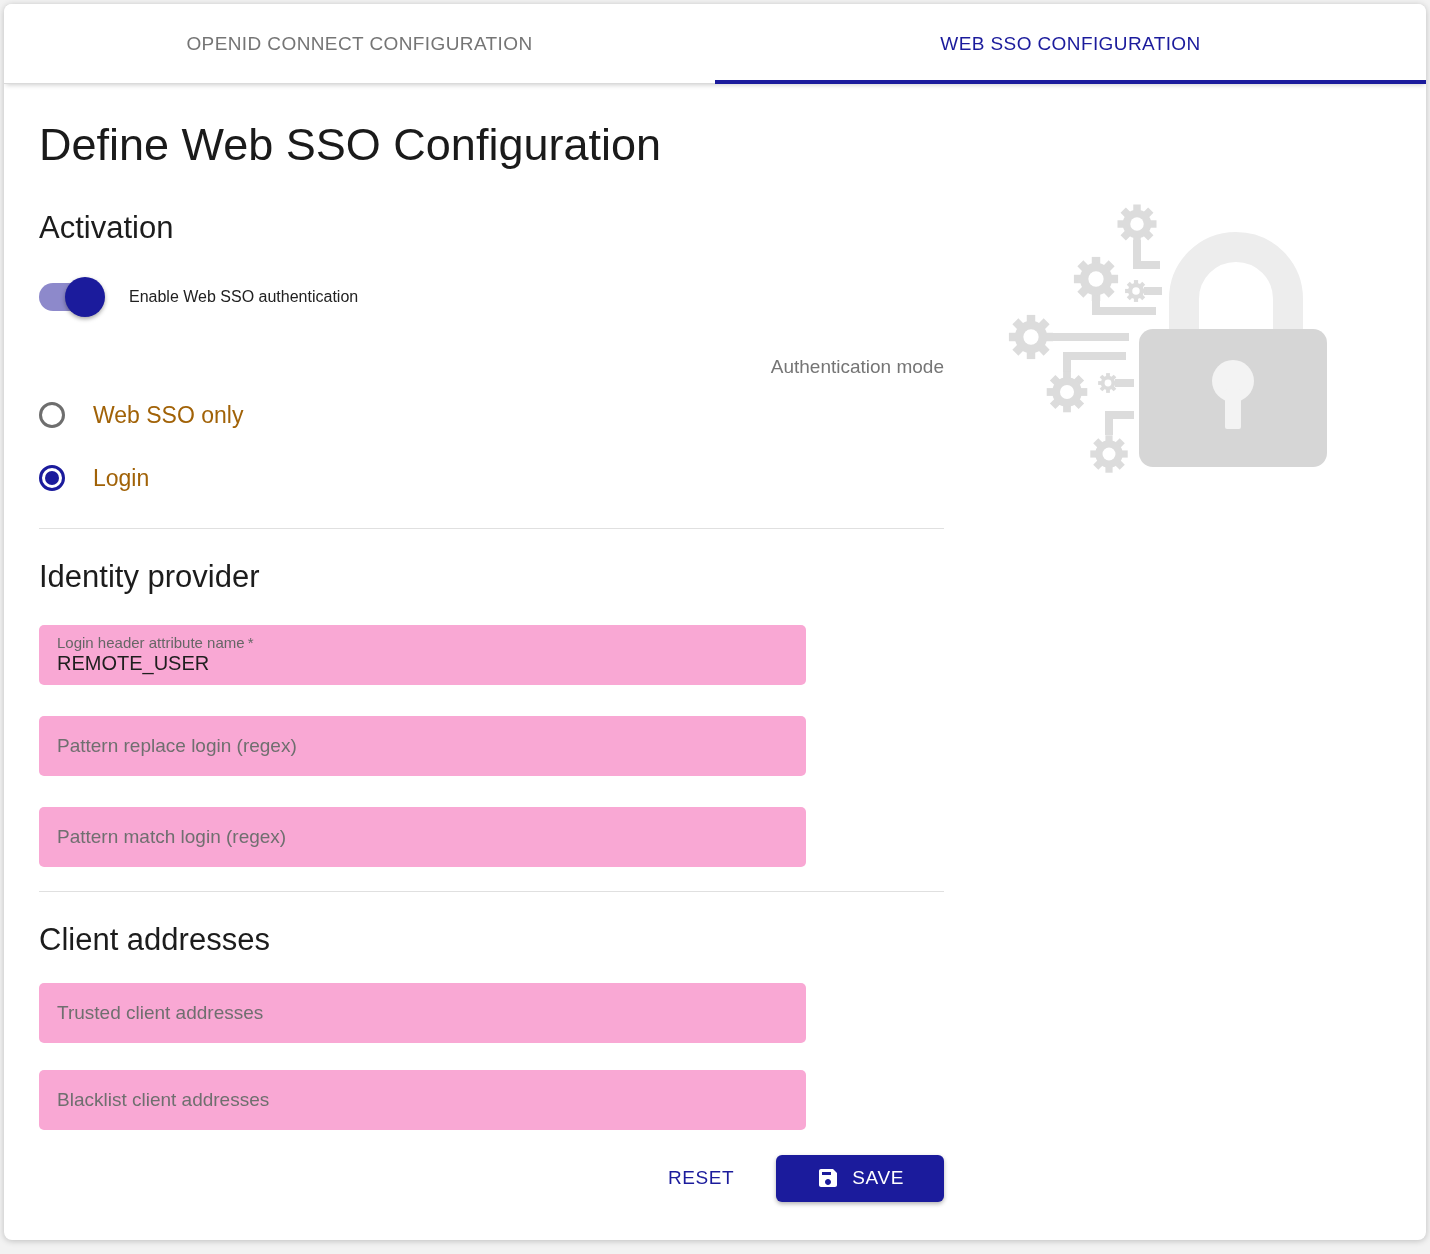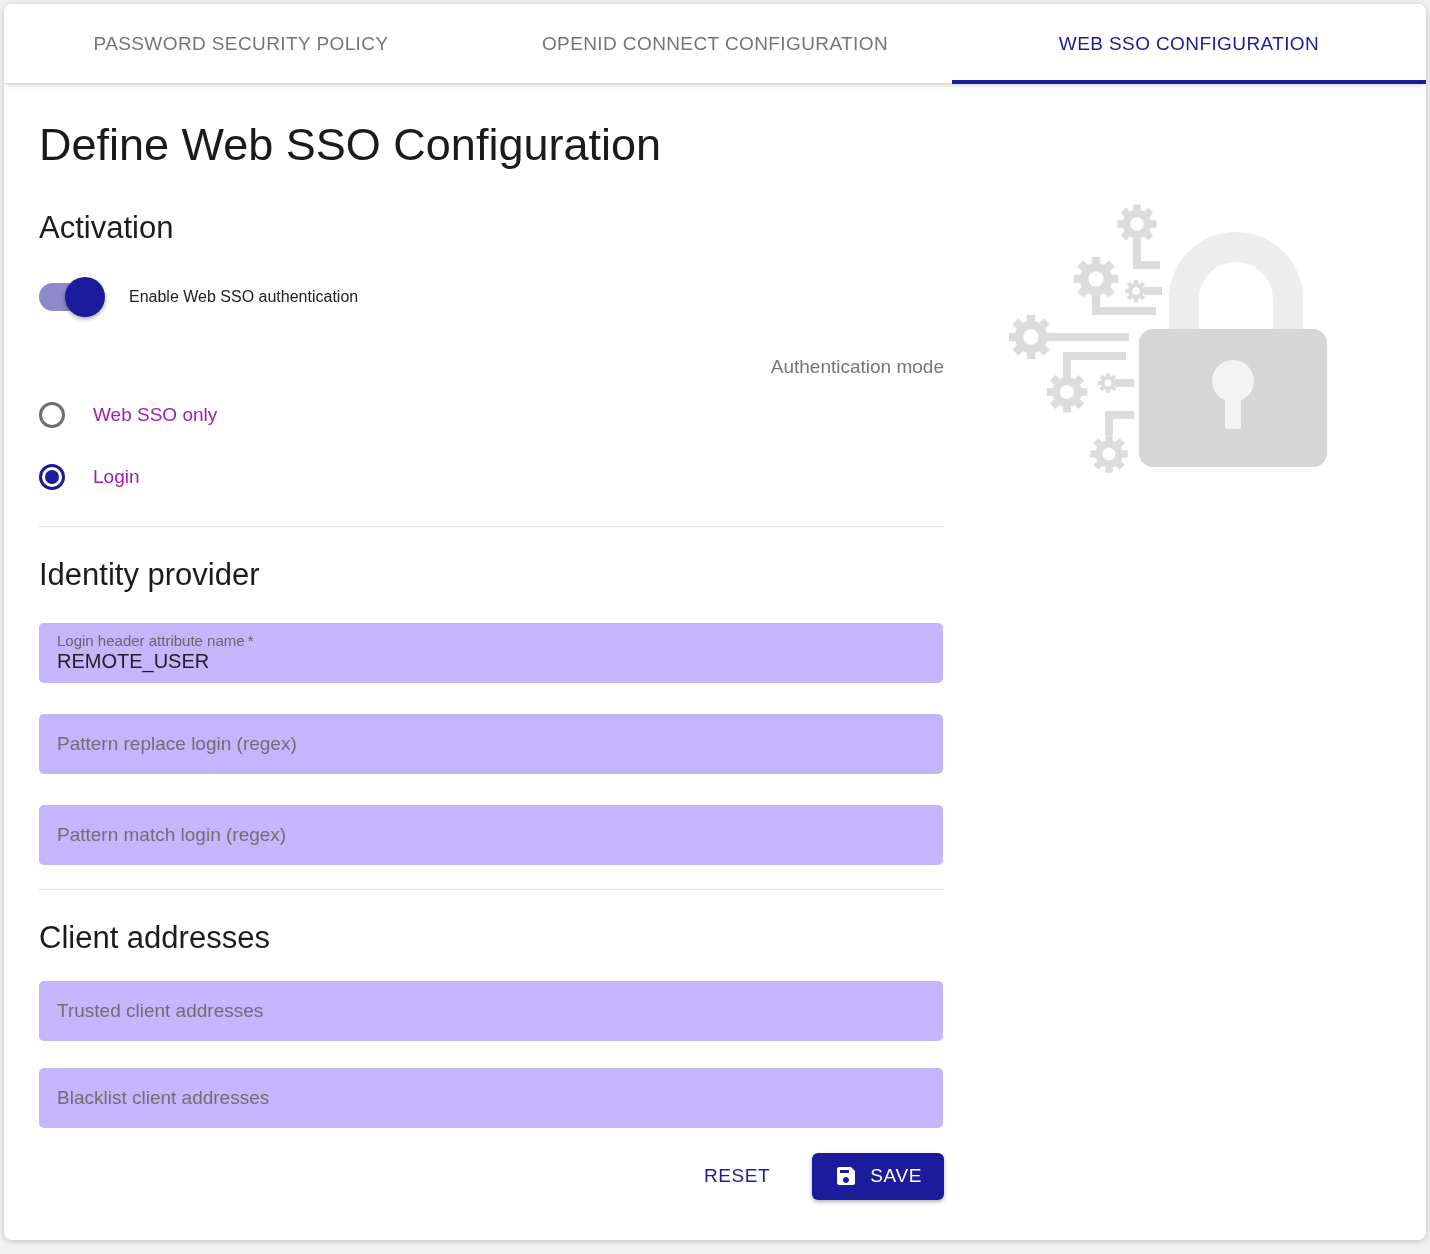--- a/index.html
+++ b/index.html
@@ -77,28 +77,28 @@
     width:26px; height:26px; border-radius:50%;
     border:3px solid #6e6e6e; margin-right:28px;
     position:relative; flex:none; background:#fff;
   }
   .radio.selected { border-color:#1b1b9c; }
   .radio.selected::after {
     content:""; position:absolute; left:50%; top:50%;
     width:14px; height:14px; border-radius:50%;
     background:#1b1b9c; transform:translate(-50%,-50%);
   }
-  .radio-label { font-size:19px; color:#a21caf; }
+  .radio-label { font-size:23px; color:#a16207; }
   .divider { width:905px; height:1px; background:#e0e0e0; }
   .divider.d1 { margin-top:3px; }
   .sect { margin-top:30px; }
   
   .field {
-    width:904px; height:60px;
-    background:#c4b5fd;
+    width:767px; height:60px;
+    background:#f9a8d4;
     border-radius:5px;
     margin-bottom:31px;
     display:flex; align-items:center;
     padding:0 18px;
   }
   .field.filled { flex-direction:column; align-items:flex-start; justify-content:center; }
   .field .mini-label { font-size:15px; color:#666666; line-height:1.25; }
   .field .mini-label .req { color:#666666; }
   .field input {
     border:none; outline:none; background:transparent;
@@ -117,39 +117,38 @@
     color:#1b1b9c; font-family:"Liberation Sans", sans-serif;
     font-size:19px; font-weight:500; letter-spacing:.6px;
     padding:10px 14px; margin-right:28px; border-radius:4px;
   }
   .btn-save {
     display:flex; align-items:center; gap:12px;
     background:#1b1b9c; color:#ffffff;
     border:none; cursor:pointer;
     font-family:"Liberation Sans", sans-serif;
     font-size:19px; font-weight:500; letter-spacing:.6px;
-    height:47px; padding:0 22px; border-radius:6px;
+    height:47px; padding:0 40px; border-radius:6px;
     box-shadow:0 2px 4px rgba(0,0,0,.3);
   }
   .btn-save svg { display:block; }
   
   .illustration {
     position:absolute;
     top:100px; left:980px;
     width:380px; height:300px;
     pointer-events:none;
   }
 </style>
 </head>
 <body>
 
 <div class="card">
 
   <div class="tabbar">
-    <div class="tab">PASSWORD SECURITY POLICY</div>
     <div class="tab">OPENID CONNECT CONFIGURATION</div>
     <div class="tab active">WEB SSO CONFIGURATION</div>
   </div>
 
   <div class="content">
 
     <svg class="illustration" viewBox="0 0 380 300">
       <defs>
         <g id="gear">
           <g stroke="#dcdcdc" stroke-width="10">

